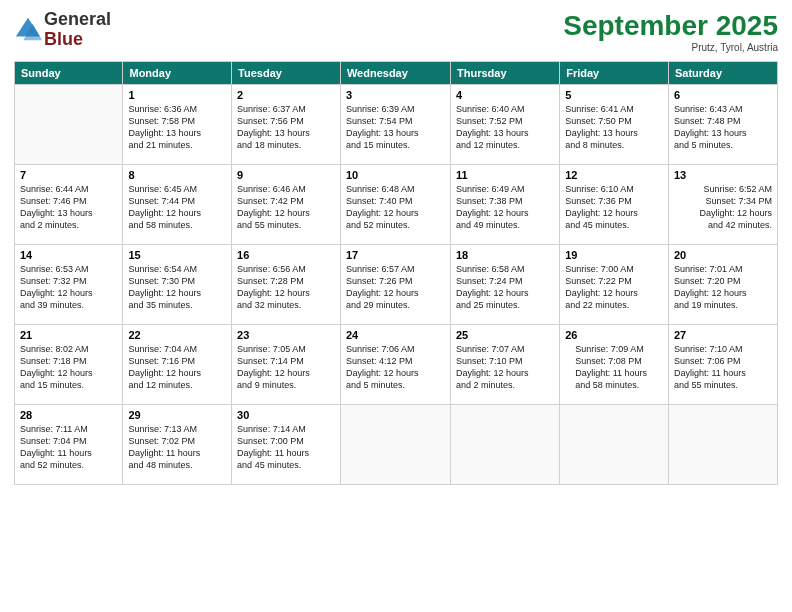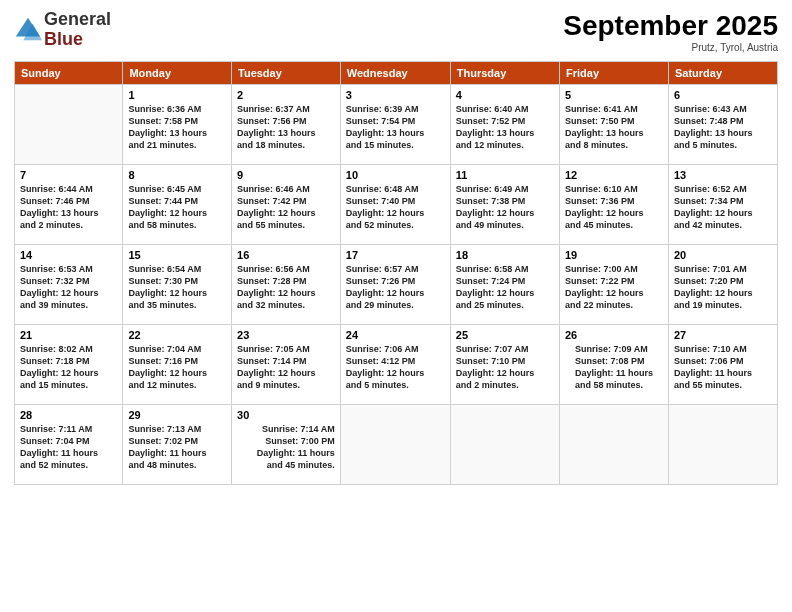--- a/index.html
+++ b/index.html
@@ -37,33 +37,33 @@
       width: 28px;
       height: 28px;
       margin-right: 2px;
     }
     .title-block {
       text-align: right;
     }
     .month-title {
       font-size: 28px;
       font-weight: bold;
-      color: #000000;
+      color: #15803d;
     }
     .location {
       font-size: 10px;
       color: #444;
     }
     .calendar {
       width: 100%;
       border-collapse: collapse;
       font-size: 9.5px;
     }
     .calendar thead tr th {
-      background-color: #c2410c;
+      background-color: #0f766e;
       color: #fff;
       text-align: left;
       padding: 5px 6px;
       font-size: 11px;
       font-weight: bold;
       border: 1px solid #ccc;
     }
     .calendar tbody tr td {
       vertical-align: top;
       border: 1px solid #d0d0d0;
@@ -75,21 +75,20 @@
     .day-number {
       font-weight: bold;
       font-size: 11px;
       display: block;
       margin-bottom: 2px;
     }
     .cell-text {
       color: #222;
       font-size: 9px;
       line-height: 1.35;
-      font-weight: bold;
     }
     .empty { background: #f9f9f9; }
     .last-row td { height: 70px; }
   </style>
 </head>
 <body>
 
 <div class="page">
   <div class="header">
     <div class="logo">
@@ -204,21 +203,21 @@
           </td>
           <td>
             <span class="day-number">12</span>
             <div class="cell-text" style="white-space: pre-line;">Sunrise: 6:10 AM
 Sunset: 7:36 PM
 Daylight: 12 hours
 and 45 minutes.</div>
           </td>
           <td>
             <span class="day-number">13</span>
-            <div class="cell-text" style="white-space: pre-line;">Sunrise: 6:52 AM
+            <div class="cell-text" style="white-space: pre-line; text-align: right;">Sunrise: 6:52 AM
 Sunset: 7:34 PM
 Daylight: 12 hours
 and 42 minutes.</div>
           </td>
         </tr>
         <tr>
           <td>
             <span class="day-number">14</span>
             <div class="cell-text" style="white-space: pre-line;">Sunrise: 6:53 AM
 Sunset: 7:32 PM
@@ -329,21 +328,21 @@
           </td>
           <td>
             <span class="day-number">29</span>
             <div class="cell-text" style="white-space: pre-line;">Sunrise: 7:13 AM
 Sunset: 7:02 PM
 Daylight: 11 hours
 and 48 minutes.</div>
           </td>
           <td>
             <span class="day-number">30</span>
-            <div class="cell-text" style="white-space: pre-line; text-align: right;">Sunrise: 7:14 AM
+            <div class="cell-text" style="white-space: pre-line;">Sunrise: 7:14 AM
 Sunset: 7:00 PM
 Daylight: 11 hours
 and 45 minutes.</div>
           </td>
           <td class="empty"></td>
           <td class="empty"></td>
           <td class="empty"></td>
           <td class="empty"></td>
         </tr>
       </tbody>

